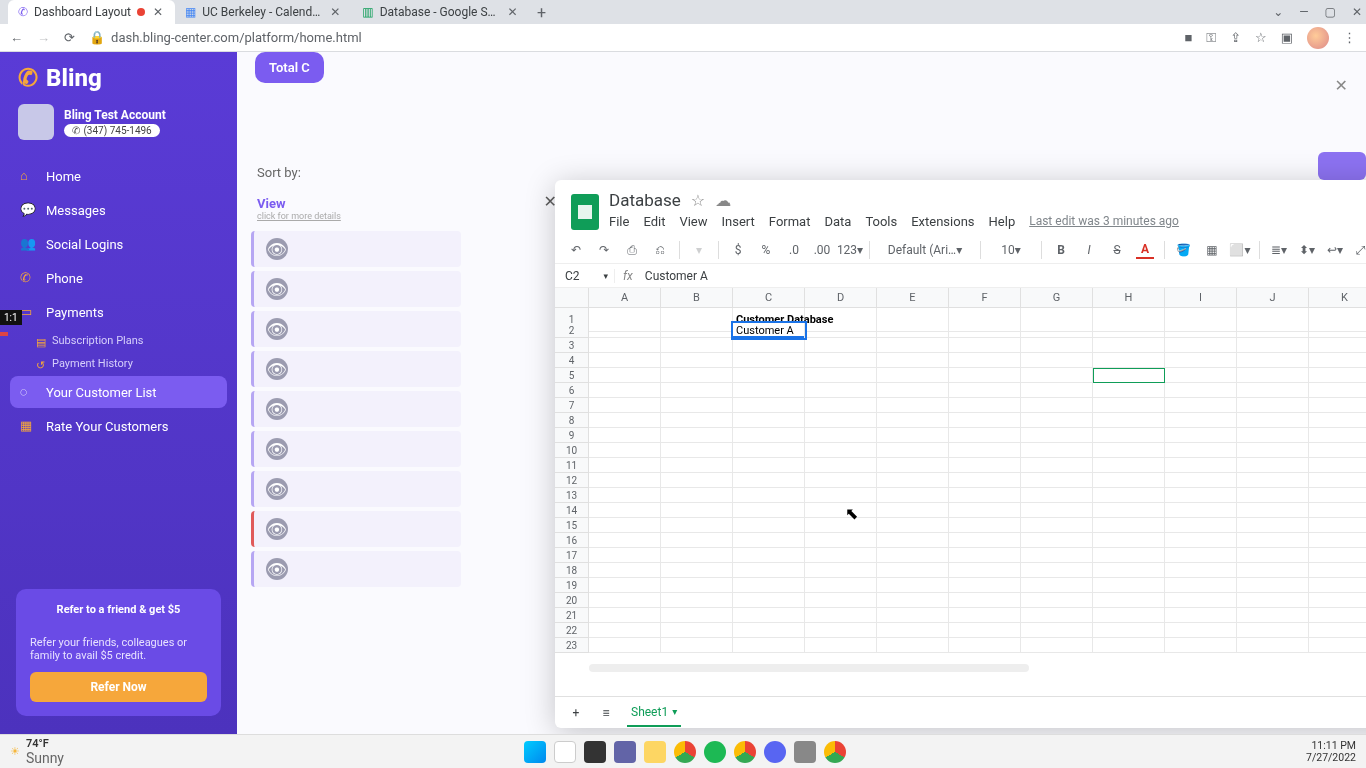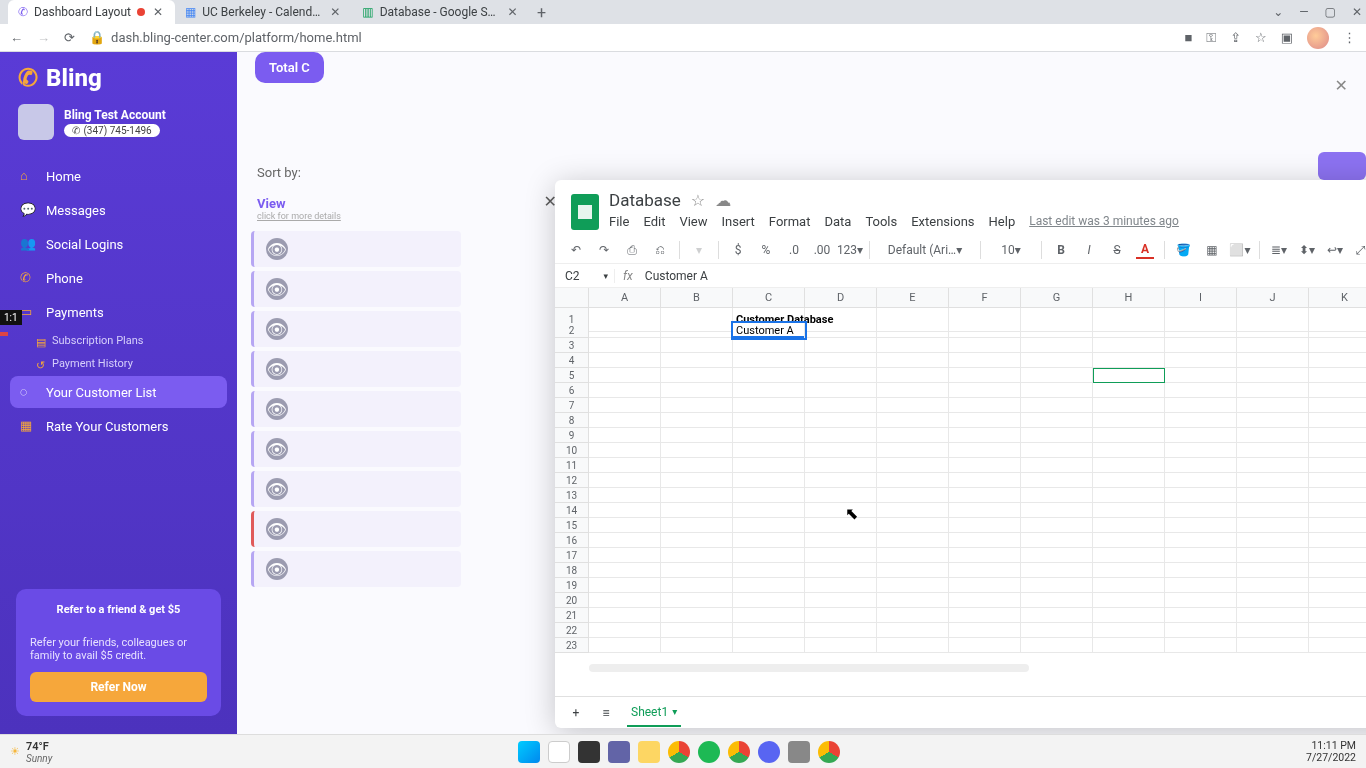--- a/index.html
+++ b/index.html
@@ -716,21 +716,21 @@
 
     <div class="cursor">⬉</div>
   </main>
 </div>
 
 <div class="taskbar">
   <div class="tb-left">
     <span style="color:#f6b73c;">☀</span>
     <div>
       <div style="font-weight:600;">74°F</div>
-      <div style="font-size:10px;color:#666;font-style:italic;">Sunny</div>
+      <div style="font-size:14px;color:#666;">Sunny</div>
     </div>
   </div>
   <div class="tb-center">
     <div class="app-ic" style="background:linear-gradient(135deg,#0cf,#08e);"></div>
     <div class="app-ic" style="background:#fff;border:1px solid #ccc;"></div>
     <div class="app-ic" style="background:#333;"></div>
     <div class="app-ic" style="background:#6264a7;"></div>
     <div class="app-ic" style="background:#fdd663;"></div>
     <div class="app-ic" style="background:conic-gradient(#ea4335 0 120deg,#34a853 120deg 240deg,#fbbc05 240deg 360deg);border-radius:50%;"></div>
     <div class="app-ic" style="background:#1db954;border-radius:50%;"></div>

